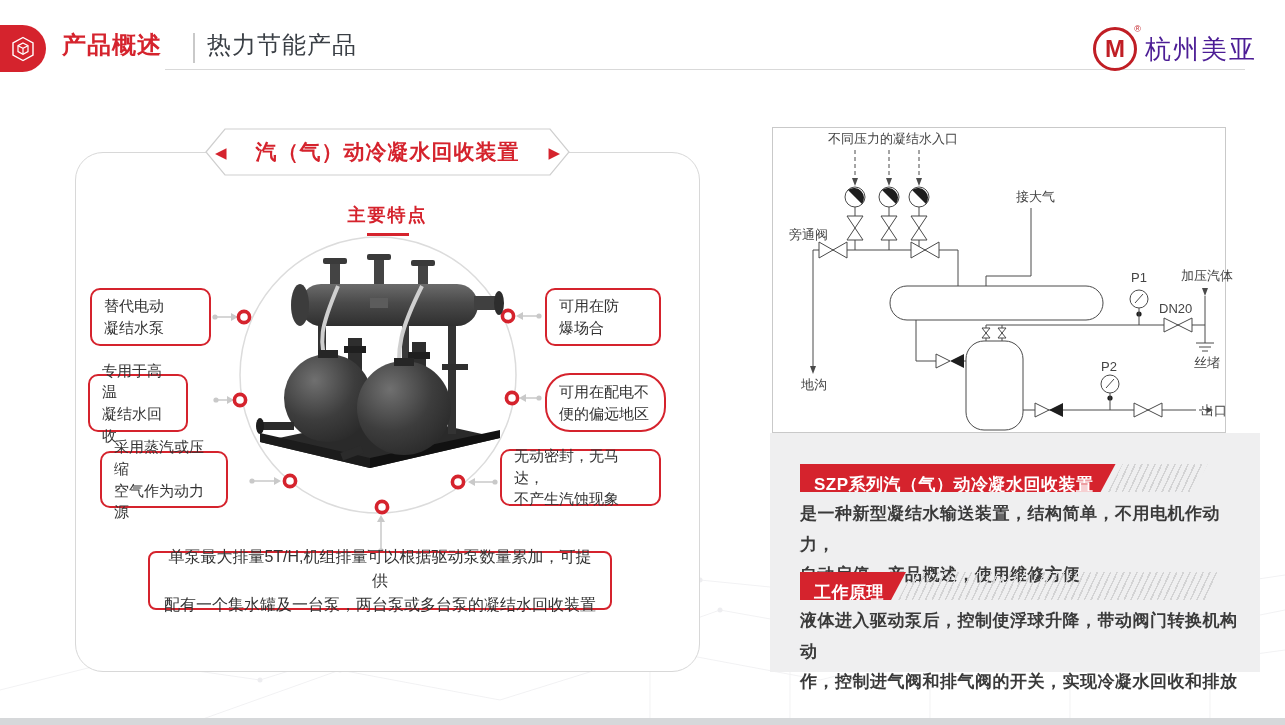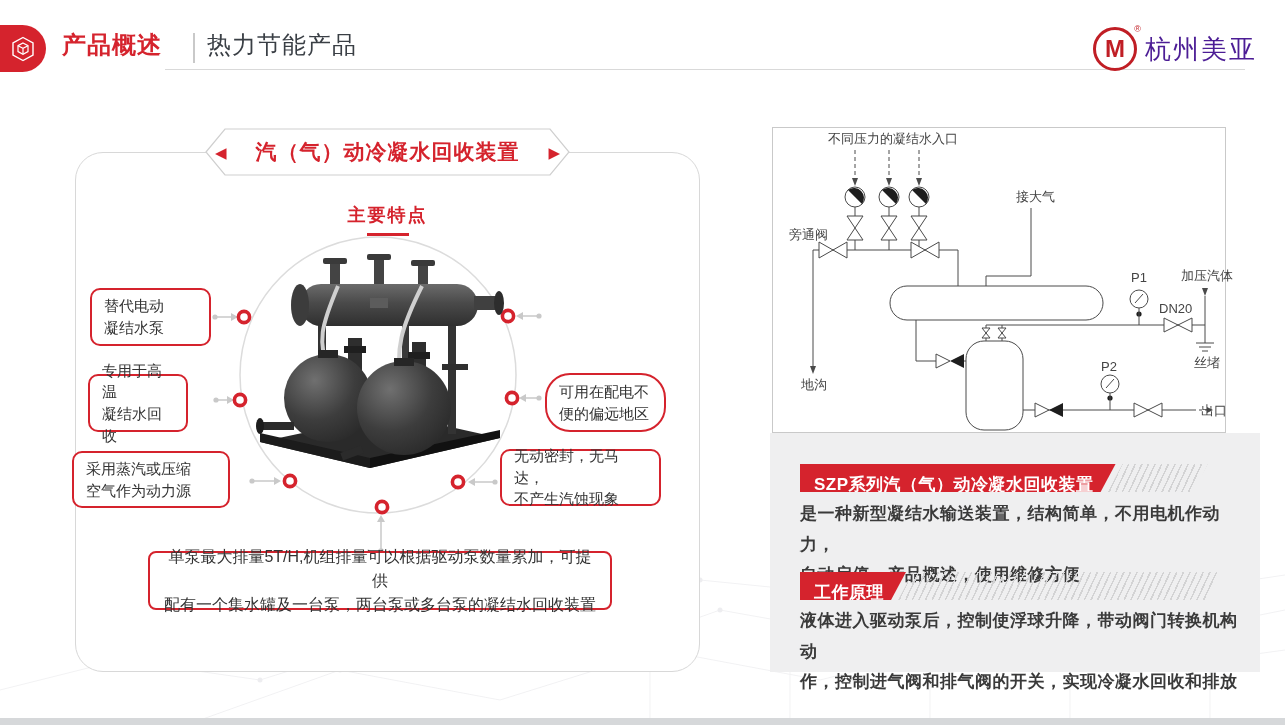--- a/index.html
+++ b/index.html
@@ -35,21 +35,21 @@
   .banner-arrow { font-size:15px; color:#d5232d; line-height:1; }
   .feat-head { left:75px; top:203px; width:625px; text-align:center; font-size:18px;
                font-weight:bold; color:#d5232d; letter-spacing:2px; }
   .feat-underline { left:367px; top:233px; width:42px; height:3px; background:#d5232d; }
 
   .fbox { border:2px solid #d5232d; border-radius:10px; background:#fff; color:#333;
           font-size:15px; line-height:1.45; display:flex; align-items:center; z-index:3;
           padding:6px 12px; font-weight:500; }
   .fbox-l1 { left:90px;  top:288px; width:121px; height:58px; }
   .fbox-l2 { left:88px;  top:374px; width:100px; height:58px; }
-  .fbox-l3 { left:72px;  top:451px; width:158px; height:57px; }
+  .fbox-l3 { left:100px;  top:451px; width:128px; height:57px; }
   .fbox-r1 { left:545px; top:288px; width:116px; height:58px; }
   .fbox-r2 { left:545px; top:373px; width:121px; height:59px;border-radius:25px; }
   .fbox-r3 { left:500px; top:449px; width:161px; height:57px; }
   .fbox-note { left:148px; top:551px; width:464px; height:59px; justify-content:center;
                text-align:center; font-size:16px; line-height:1.5; border-radius:8px; }
 
   .linkage { left:75px; top:152px; width:625px; height:520px; z-index:2; pointer-events:none; }
   .product-img { left:252px; top:246px; width:258px; height:228px; z-index:2; }
 
   
@@ -240,20 +240,22 @@
       <ellipse cx="8" cy="180" rx="4" ry="8" fill="#1d1d1d"></ellipse>
     <rect x="96" y="196" width="8" height="22" fill="#2b2b2b" transform="rotate(70 100 207)"></rect>
   </svg>
 
   <div class="abs fbox fbox-l1 preline">替代电动
 凝结水泵</div>
   <div class="abs fbox fbox-l2 preline">专用于高温
 凝结水回收</div>
   <div class="abs fbox fbox-l3 preline">采用蒸汽或压缩
 空气作为动力源</div>
+  <div class="abs fbox fbox-r1 preline">可用在防
+爆场合</div>
   <div class="abs fbox fbox-r2 preline">可用在配电不
 便的偏远地区</div>
   <div class="abs fbox fbox-r3 preline">无动密封，无马达，
 不产生汽蚀现象</div>
   <div class="abs fbox fbox-note preline">单泵最大排量5T/H,机组排量可以根据驱动泵数量累加，可提供
 配有一个集水罐及一台泵，两台泵或多台泵的凝结水回收装置</div>
 
   <div class="abs dia-panel">
     <svg width="452" height="304" viewBox="0 0 452 304">
       <g stroke="#4a4a4a" stroke-width="1" fill="none">

